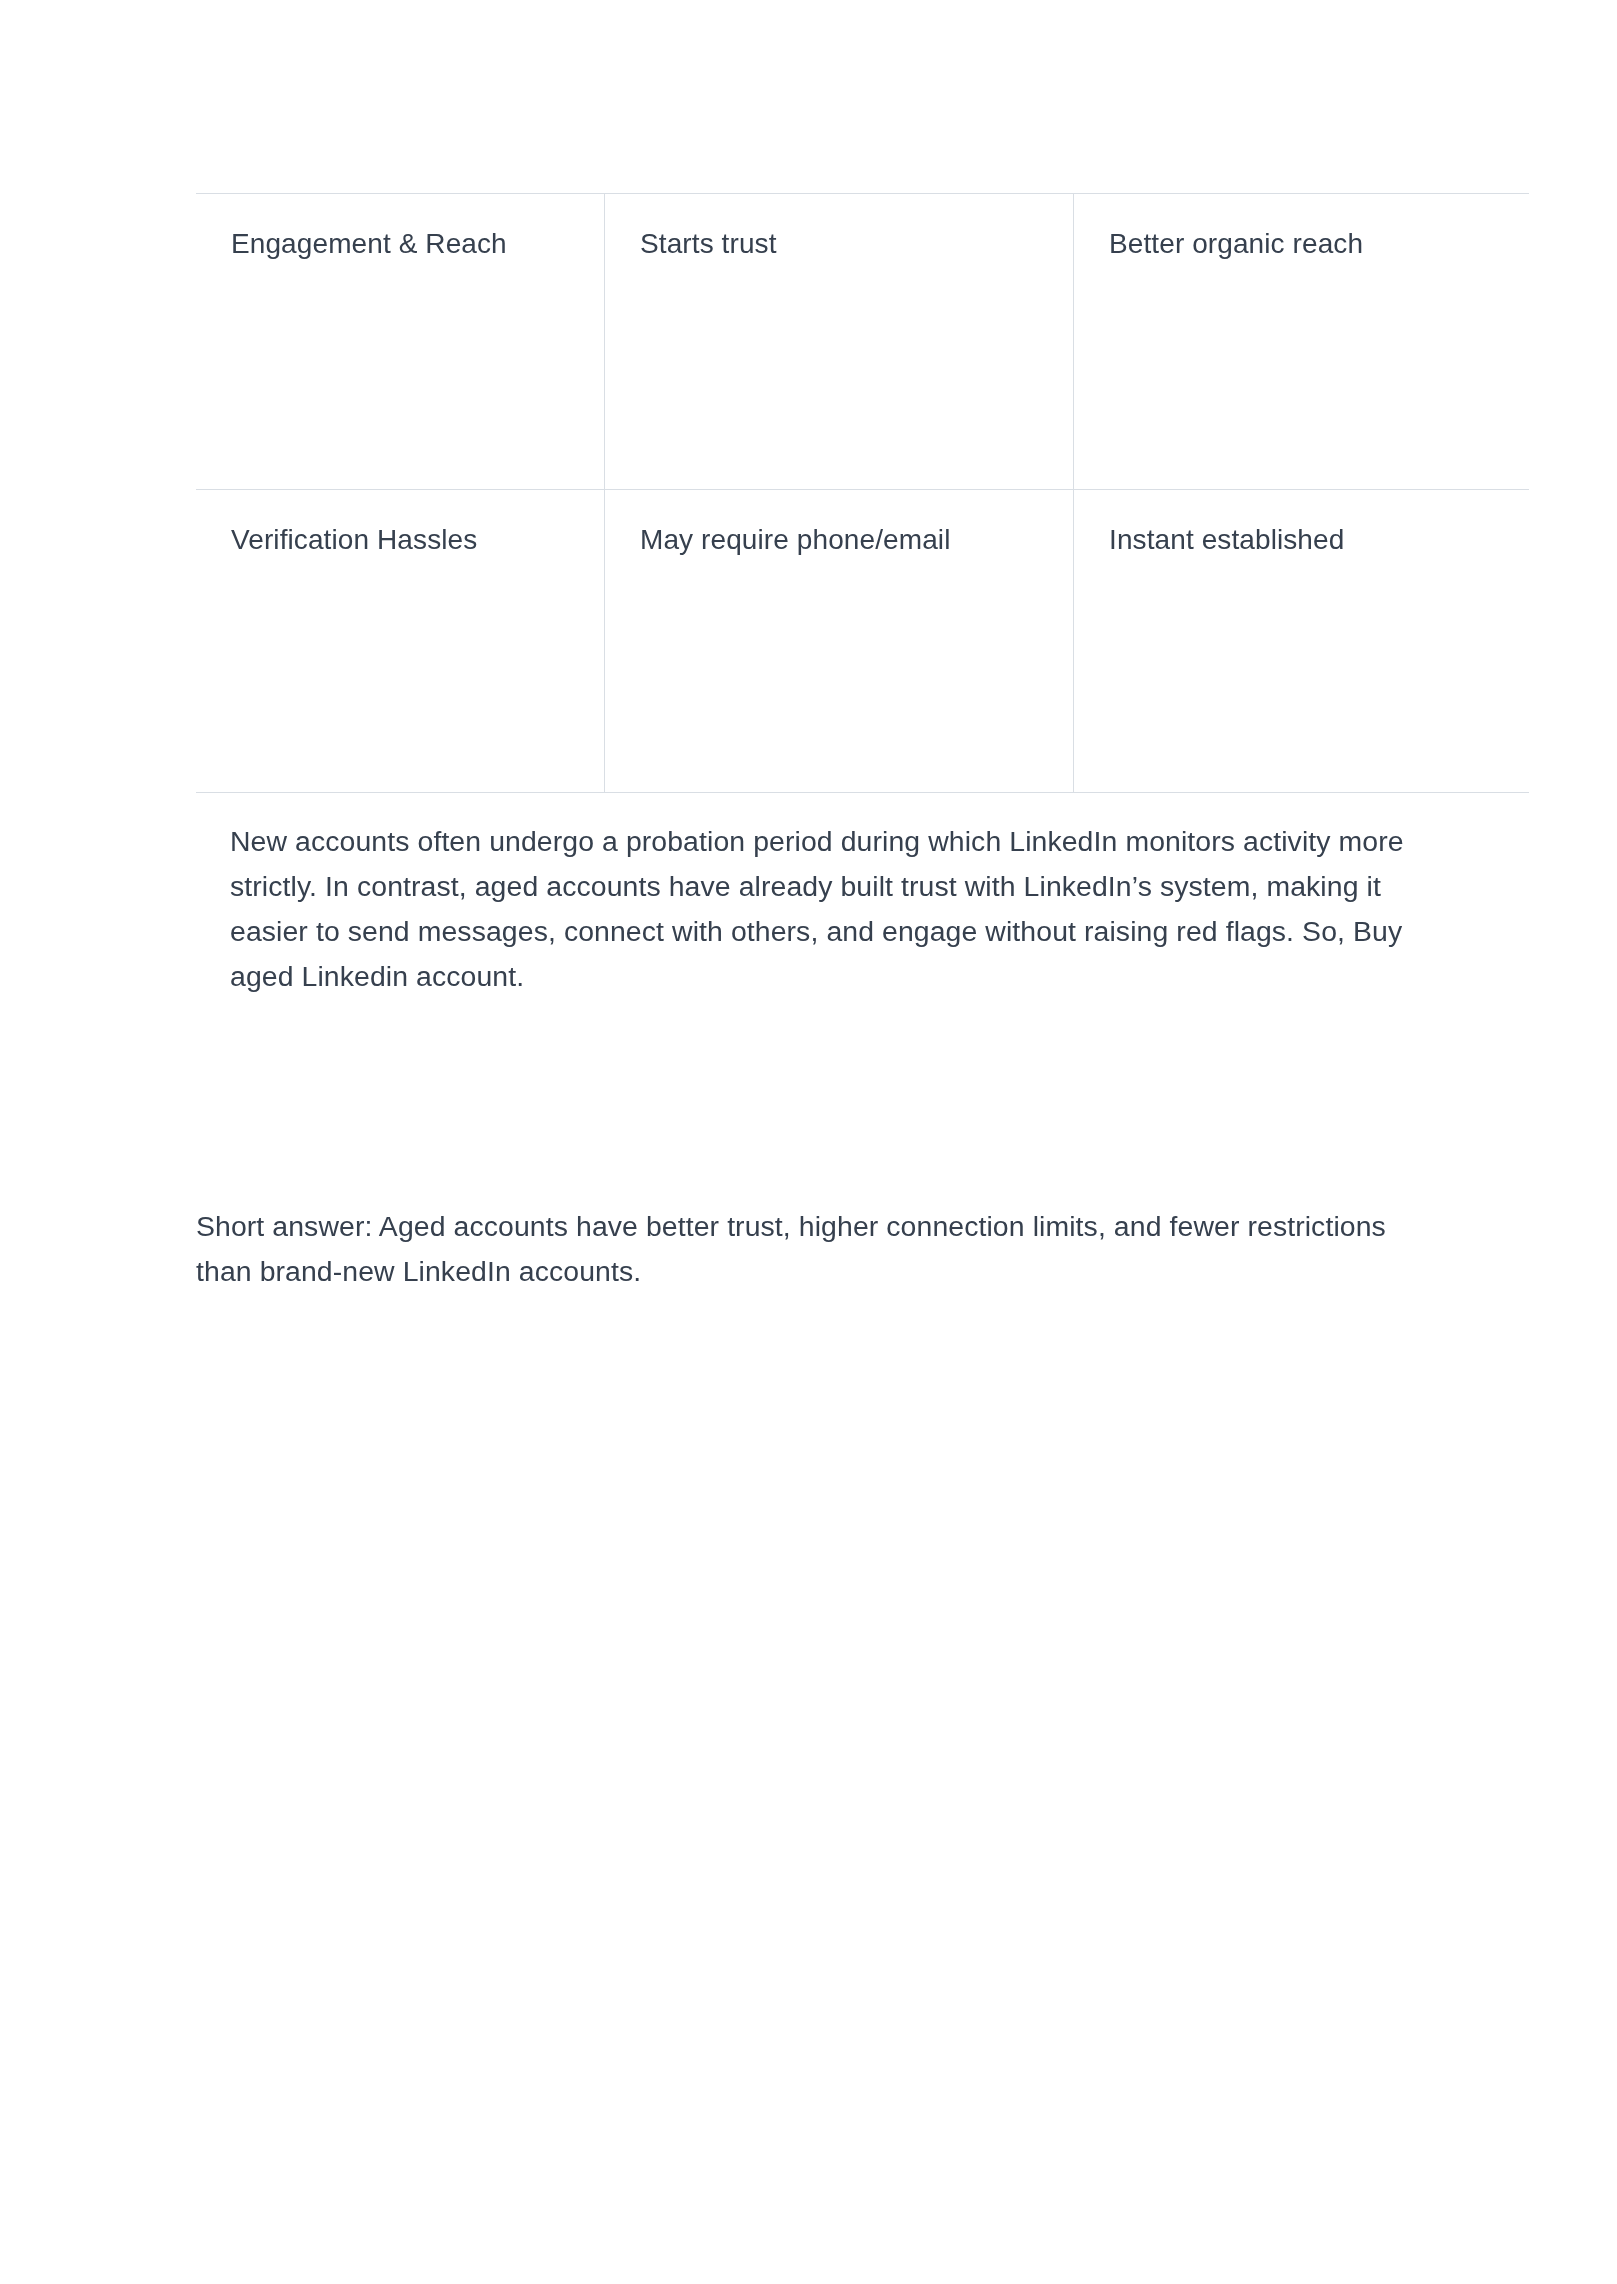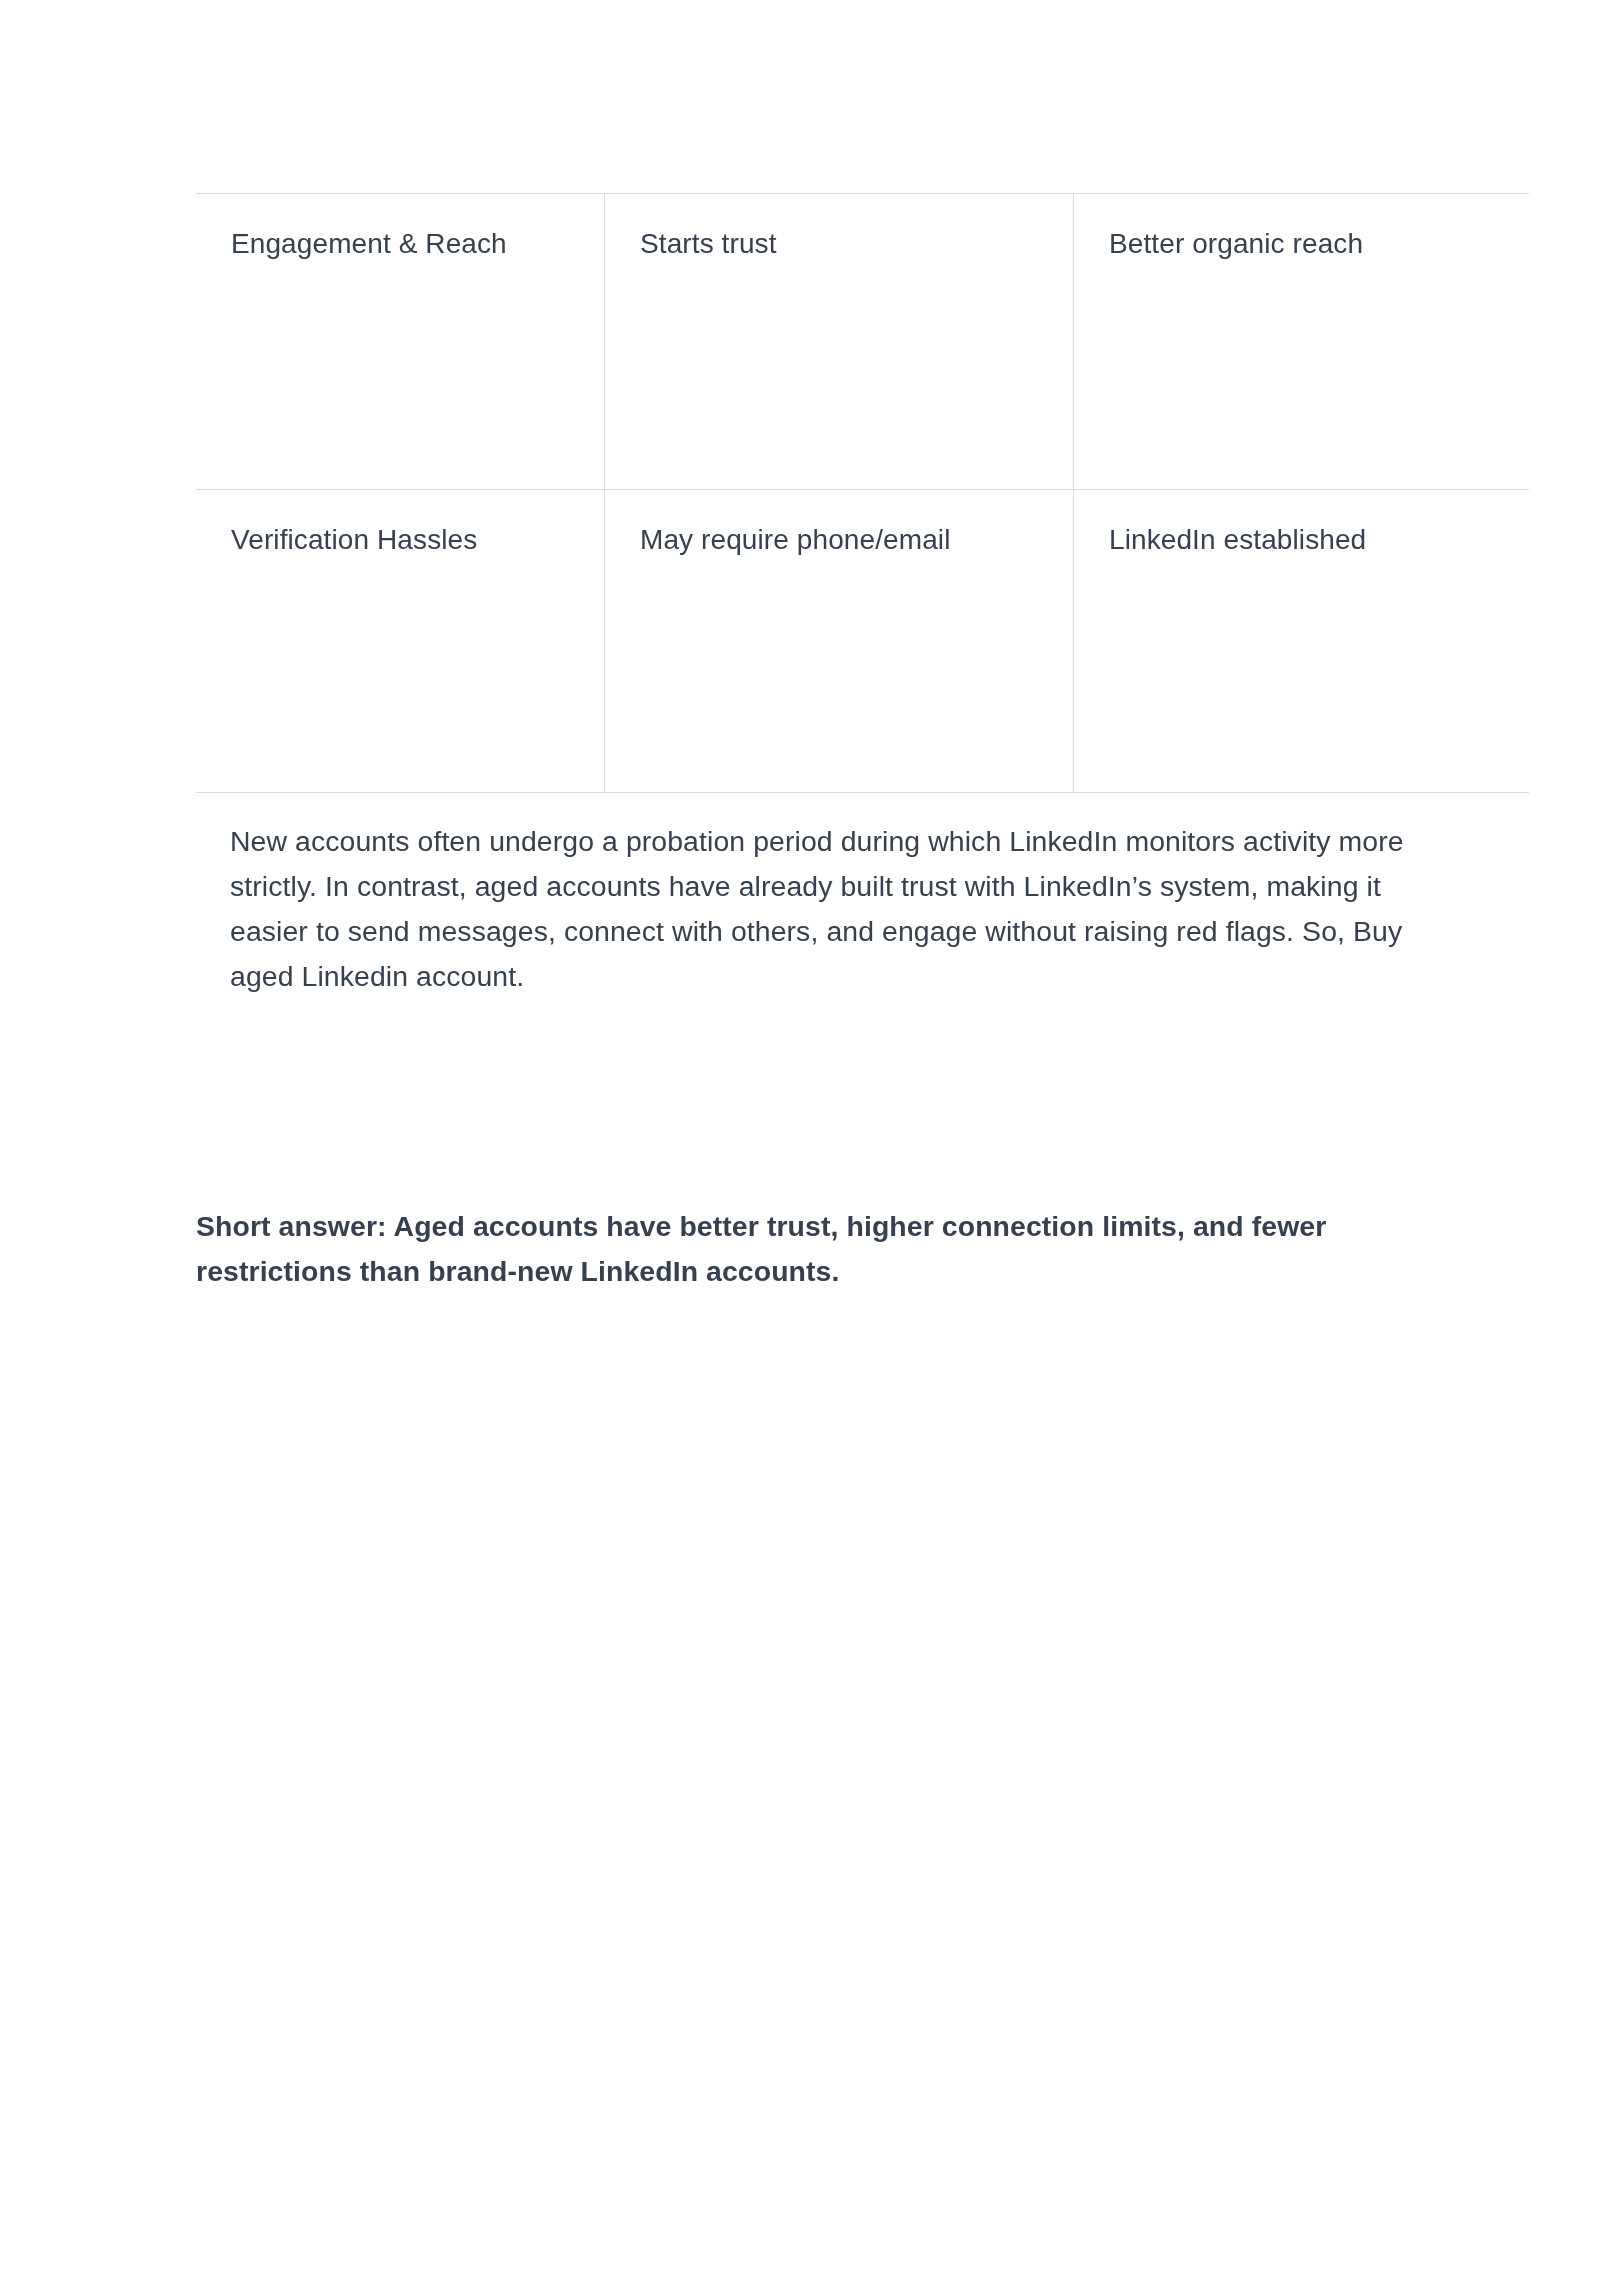--- a/index.html
+++ b/index.html
@@ -50,21 +50,21 @@
   .para {
     position: absolute;
     left: 196px;
     width: 1226px;
     font-size: 28.4px;
     line-height: 45px;
     color: #36404e;
     letter-spacing: 0.1px;
   }
   .para.p-after-table { top: 791px; margin-left: 34px; }
-  .para.p-short       { top: 1176px; font-weight: bold; }
+  .para.p-short       { top: 1176px; }
   .para.p-why         { top: 1677px; }
   .para.p-credibility { top: 1965px; }
 
   .sec-heading {
     position: absolute;
     left: 196px;
     top: 1467px;
     width: 1226px;
     font-size: 30px;
     line-height: 40px;
@@ -81,21 +81,21 @@
   <table class="cmp-table">
     <tbody>
       <tr class="row-tall">
         <td class="c0">Engagement &amp; Reach</td>
         <td class="c1">Starts trust</td>
         <td class="c2">Better organic reach</td>
       </tr>
       <tr class="row-short">
         <td class="c0">Verification Hassles</td>
         <td class="c1">May require phone/email</td>
-        <td class="c2">LinkedIn established</td>
+        <td class="c2">Instant established</td>
       </tr>
     </tbody>
   </table>
 
   <p class="para p-after-table">New accounts often undergo a probation period during which LinkedIn monitors activity more strictly. In contrast, aged accounts have already built trust with LinkedIn’s system, making it easier to send messages, connect with others, and engage without raising red flags. So, Buy aged Linkedin account.</p>
 
   <p class="para p-short">Short answer: Aged accounts have better trust, higher connection limits, and fewer restrictions than brand-new LinkedIn accounts.</p>
 
 
 

